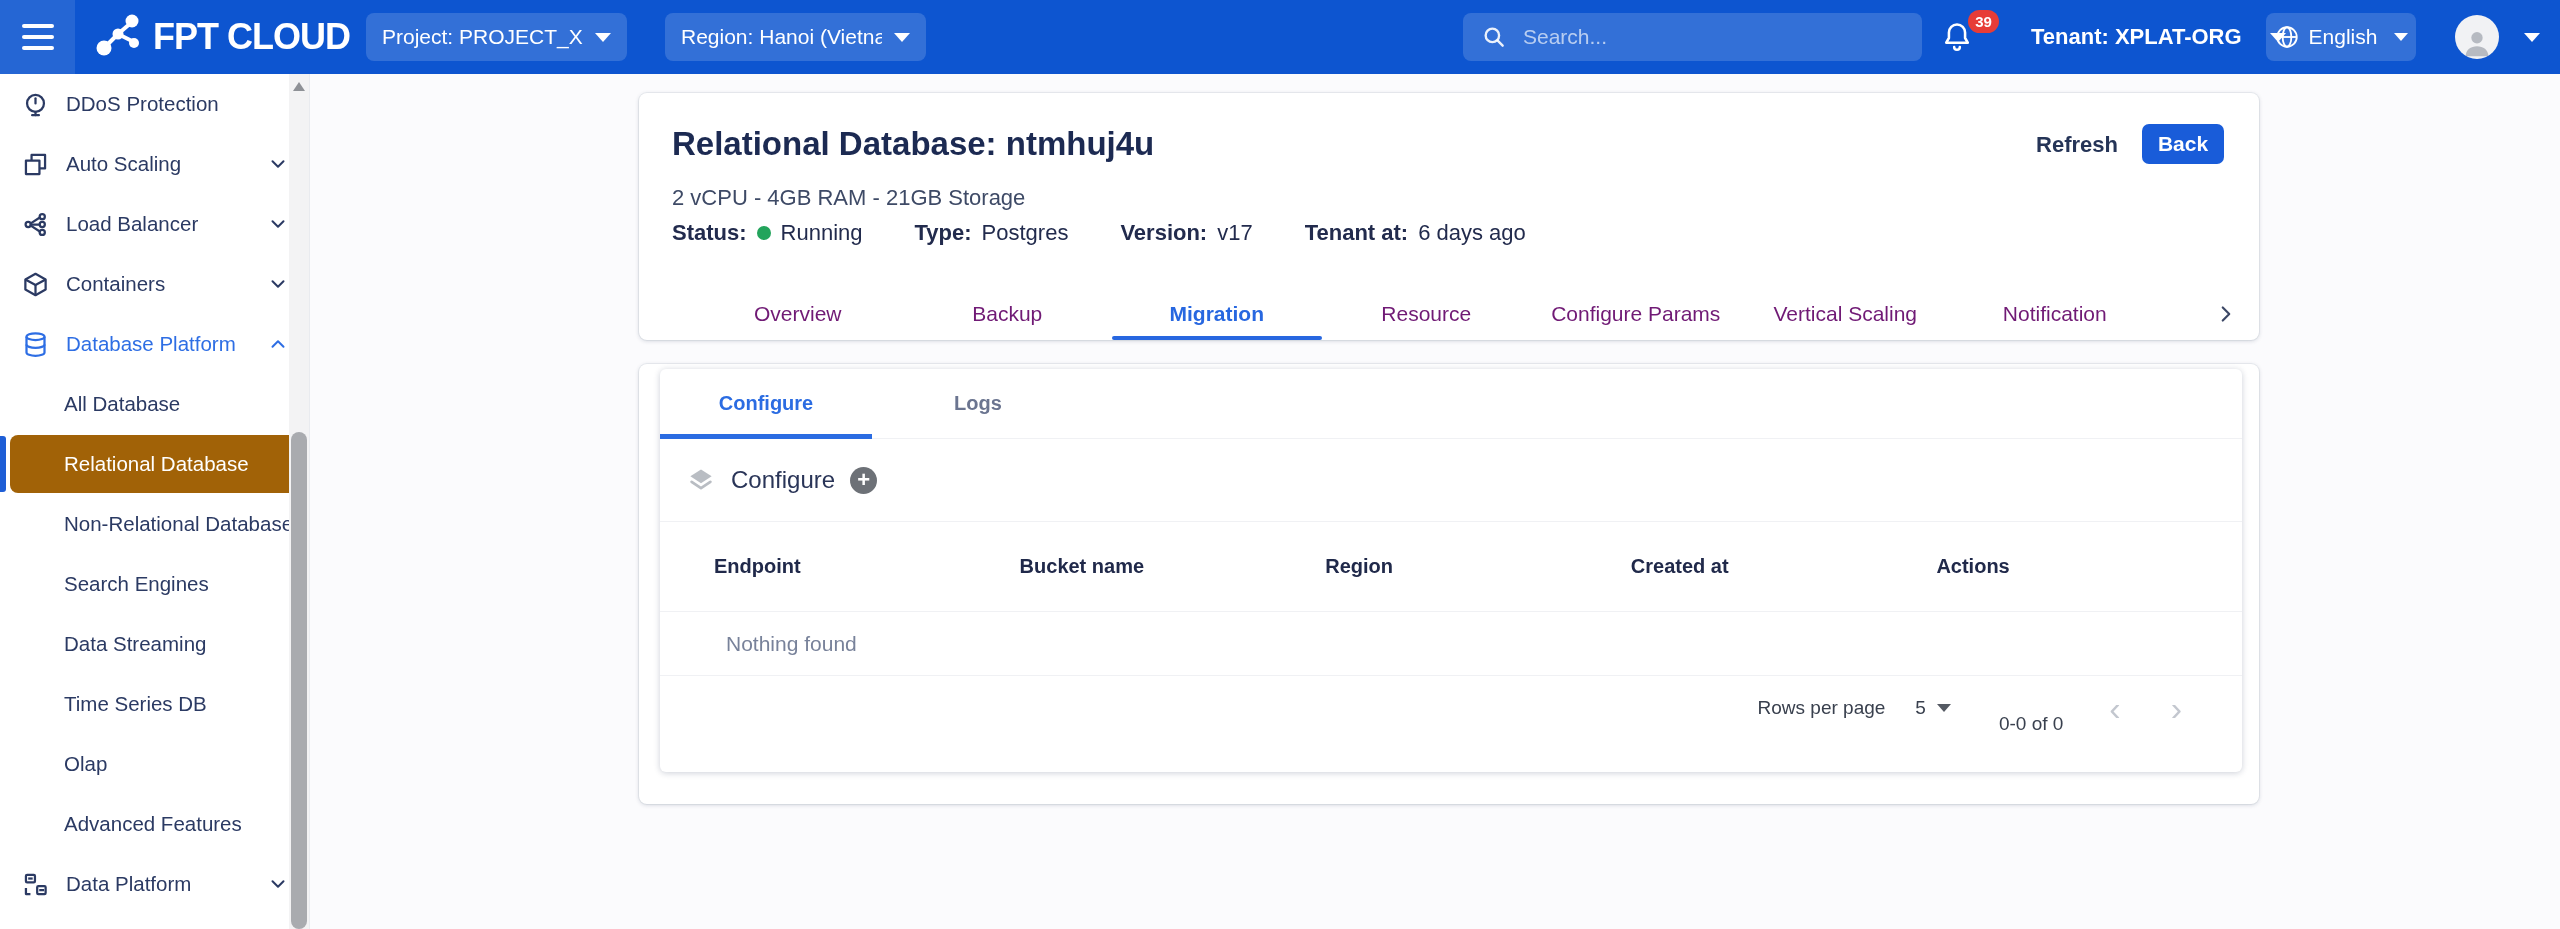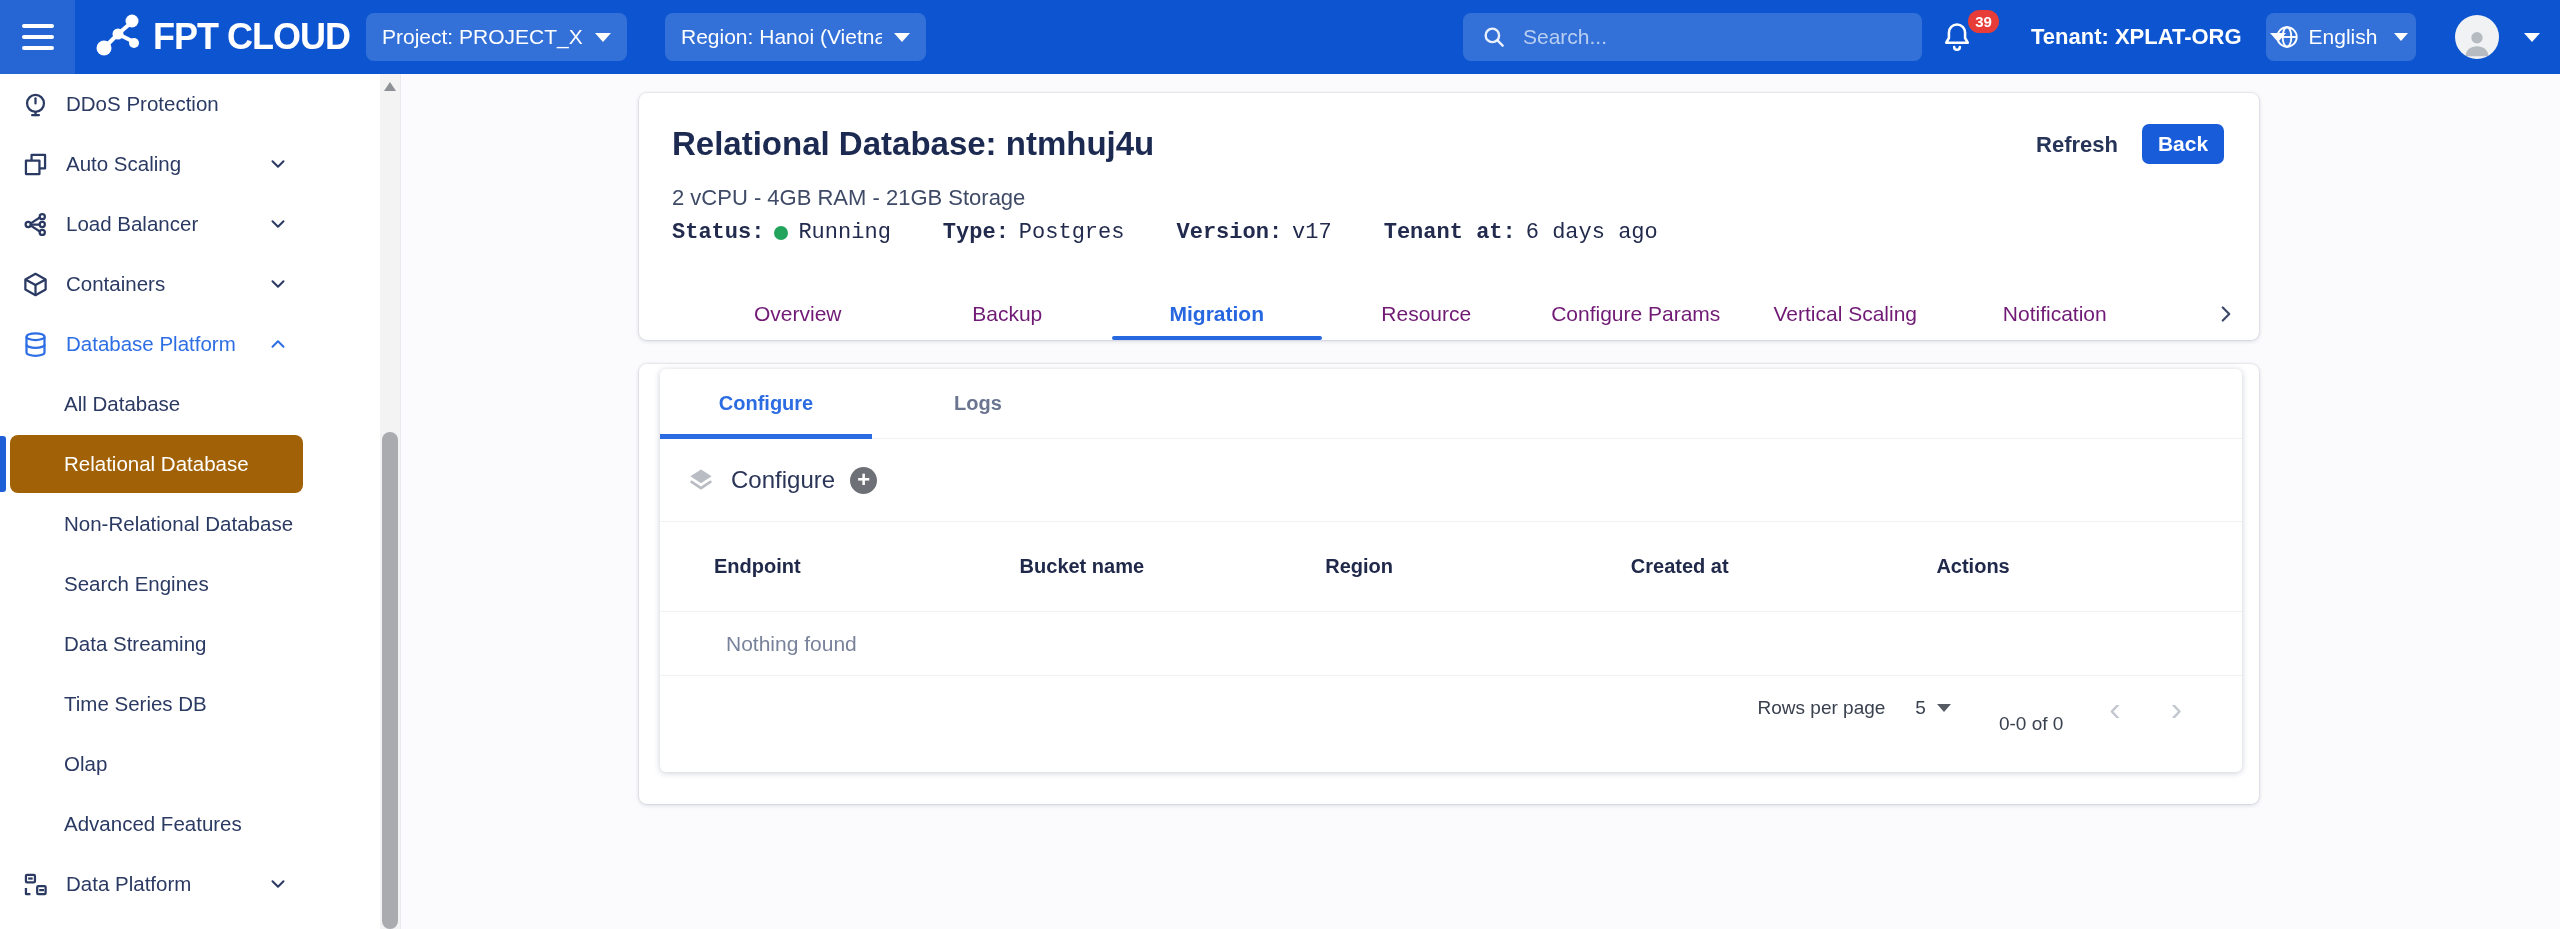--- a/index.html
+++ b/index.html
@@ -29,21 +29,21 @@
   .badge { position:absolute; left:1968px; top:10px; min-width:31px; height:23px; background:#e73c37; border-radius:12px;
     color:#fff; font-size:15px; font-weight:700; display:flex; align-items:center; justify-content:center; padding:0 6px; }
   .tenant { position:absolute; left:2031px; top:0; height:74px; display:flex; align-items:center; gap:16px;
     color:#fff; font-size:22px; font-weight:700; cursor:pointer; white-space:nowrap; }
   .lang-btn { position:absolute; left:2266px; top:13px; width:150px; height:48px; background:rgba(255,255,255,.16);
     border-radius:8px; display:flex; align-items:center; justify-content:center; gap:9px; color:#fff; font-size:21px; cursor:pointer; }
   .lang-btn .caret-down { border-left-width:7px; border-right-width:7px; border-top-width:8px; margin-left:8px; }
   .avatar-wrap { position:absolute; left:2455px; top:0; height:74px; display:flex; align-items:center; gap:13px; cursor:pointer; }
   .avatar { width:44px; height:44px; border-radius:50%; background:#f1f2f4; display:flex; align-items:flex-end; justify-content:center; overflow:hidden; }
   
-  .sidebar { position:absolute; left:0; top:74px; width:401px; height:855px; background:#fff; border-right:1px solid #e9ebef; z-index:10; }
+  .sidebar { position:absolute; left:0; top:74px; width:310px; height:855px; background:#fff; border-right:1px solid #e9ebef; z-index:10; }
   .side-list { position:absolute; left:0; top:0; width:315px; }
   .side-item { height:60px; display:flex; align-items:center; padding:0 26px 0 22px; gap:17px; font-size:20.5px; color:#2b3a63; cursor:pointer; }
   .side-item .lbl { flex:1; white-space:nowrap; }
   .side-item.sub { padding-left:64px; }
   .side-item.active-parent { color:#2e6ee4; }
   .side-item.selected-row { position:relative; padding:0; }
   .selected-pill { margin-left:10px; width:293px; height:58px; background:#a16207; border-radius:8px; color:#fff;
     display:flex; align-items:center; padding-left:54px; font-size:20.5px; }
   .edge-bar { position:absolute; left:0; top:2px; width:6px; height:56px; background:#1e5ed6; border-radius:0 3px 3px 0; }
   .side-icon { width:27px; height:27px; flex:0 0 auto; }
@@ -52,21 +52,21 @@
   .side-scroll-up { position:absolute; right:4px; top:8px; width:0; height:0;
     border-left:6px solid transparent; border-right:6px solid transparent; border-bottom:9px solid #8e9196; cursor:pointer; }
   .side-scroll-thumb { position:absolute; right:2px; top:358px; width:16px; height:497px; background:#a9abaf; border-radius:8px; cursor:pointer; }
   
   .main { position:absolute; left:335px; top:74px; width:2225px; height:855px; }
   .card { position:absolute; left:304px; width:1620px; background:#fff; border-radius:8px;
     box-shadow:0 1px 4px rgba(23,38,72,.18), 0 0 0 1px #eef0f3; }
   .header-card { top:19px; height:247px; }
   .page-title { position:absolute; left:33px; top:32px; font-size:33px; font-weight:700; color:#1c2a52; }
   .specs { position:absolute; left:33px; top:92px; font-size:22px; color:#3e4a66; }
-  .status-row { position:absolute; left:33px; top:127px; display:flex; align-items:center; font-size:22px; color:#222b4d;font-family:Liberation Mono, monospace; }
+  .status-row { position:absolute; left:33px; top:127px; display:flex; align-items:center; font-size:22px; color:#222b4d; }
   .grp { display:flex; align-items:center; gap:10px; margin-right:52px; }
   .grp b { font-weight:700; }
   .dot { width:14px; height:14px; border-radius:50%; background:#23a45c; }
   .refresh-btn { position:absolute; right:135px; top:31px; height:40px; line-height:40px; font-size:22px; font-weight:700; color:#253457; cursor:pointer; background:none; border:none; }
   .back-btn { position:absolute; right:35px; top:31px; width:82px; height:40px; background:#195cd9; color:#fff;
     font-size:21px; font-weight:700; border:none; border-radius:7px; cursor:pointer; font-family:inherit; }
   .tabs { position:absolute; left:54px; bottom:0; height:52px; display:flex; }
   .tab { width:209.5px; display:flex; align-items:center; justify-content:center; font-size:21px; color:#701a75; position:relative; cursor:pointer; white-space:nowrap; }
   .tab.active { color:#2767e0; font-weight:700; }
   .tab.active::after { content:""; position:absolute; left:0; right:0; bottom:0; height:4px; background:#2767e0; border-radius:2px; }

